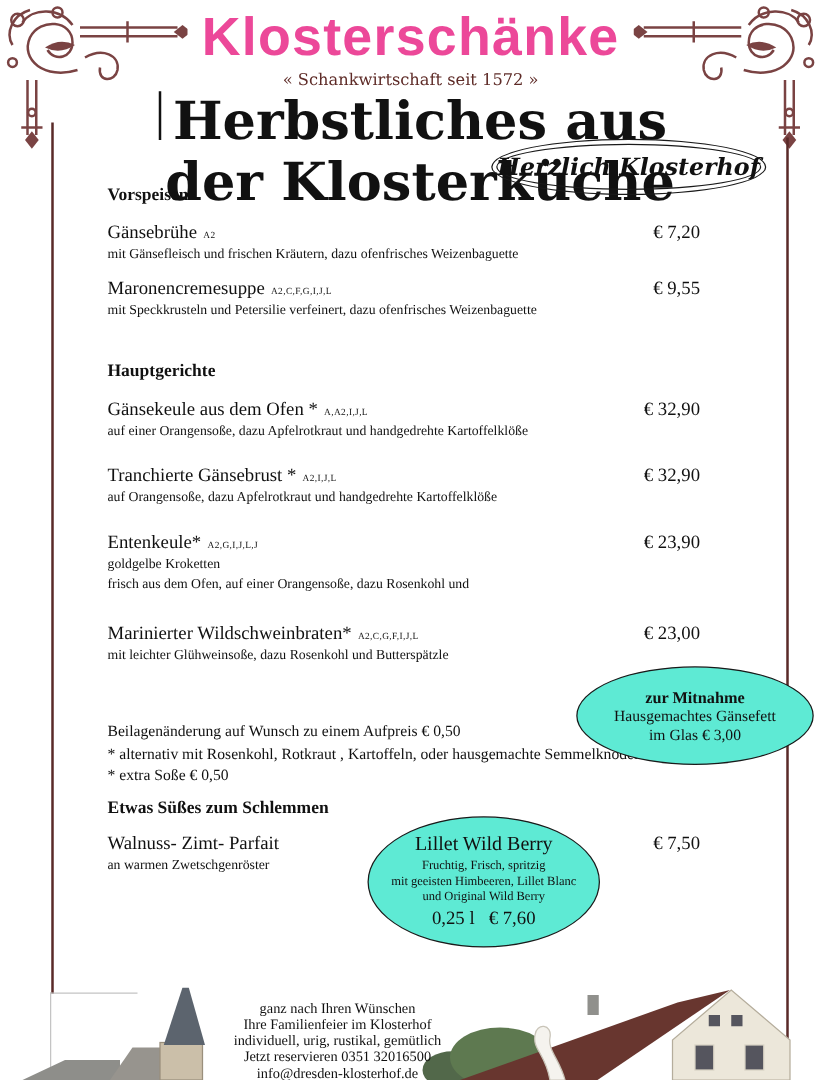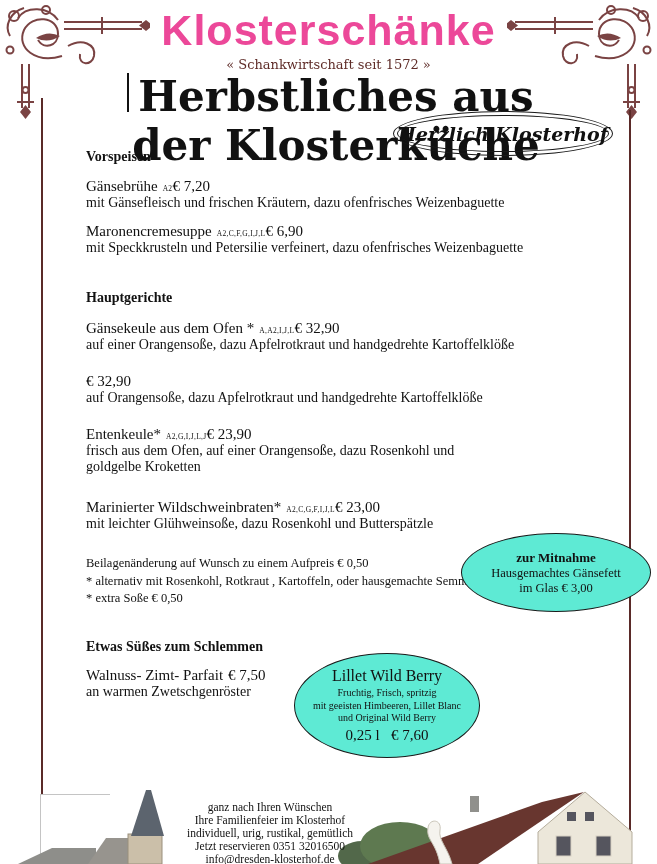--- a/index.html
+++ b/index.html
@@ -47,25 +47,25 @@
   }
   .welcome span{
     position:relative;z-index:1;
     font-family:"DejaVu Serif", serif;font-weight:bold;font-style:italic;
     font-size:19px;color:#111;
   }
   
   .menu{position:absolute;left:86px;top:142px;width:474px;height:580px;}
   .m-row{position:absolute;left:0;width:100%;}
   .sec-h{font-size:14px;font-weight:bold;}
-  .m-line{display:flex;justify-content:flex-start;align-items:baseline;}
+  .m-line{display:flex;justify-content:space-between;align-items:baseline;}
   .m-name{font-size:15px;}
   .m-al{font-size:7.5px;margin-left:5px;letter-spacing:0.3px;}
   .m-price{font-size:15px;}
-  .m-desc{font-size:14px;line-height:16px;}
+  .m-desc{font-size:11px;line-height:16px;}
   .notes div{font-size:12.5px;line-height:17.5px;}
   
   .oval{
     position:absolute;border:1.5px solid #1a1a1a;border-radius:50%;
     display:flex;flex-direction:column;align-items:center;justify-content:center;
     background:#5eead4;text-align:center;z-index:3;
   }
   .mitnahme{left:461px;top:533px;width:188px;height:77px;}
   .mitnahme .t{font-size:13px;font-weight:bold;}
   .mitnahme .s{font-size:12.5px;line-height:15px;}
@@ -153,60 +153,61 @@
     <div class="m-line">
       <span class="m-name"><span>Gänsebrühe</span><span class="m-al">A2</span></span>
       <span class="m-price">€ 7,20</span>
     </div>
     <div class="m-desc">mit Gänsefleisch und frischen Kräutern, dazu ofenfrisches Weizenbaguette</div>
   </div>
 
   <div class="m-row" style="top:81px">
     <div class="m-line">
       <span class="m-name"><span>Maronencremesuppe</span><span class="m-al">A2,C,F,G,I,J,L</span></span>
-      <span class="m-price">€ 6,90</span>
+      <span class="m-price">€ 9,55</span>
     </div>
     <div class="m-desc">mit Speckkrusteln und Petersilie verfeinert, dazu ofenfrisches Weizenbaguette</div>
   </div>
 
   <div class="m-row sec-h" style="top:148px">Hauptgerichte</div>
 
   <div class="m-row" style="top:178px">
     <div class="m-line">
       <span class="m-name"><span>Gänsekeule aus dem Ofen *</span><span class="m-al">A,A2,I,J,L</span></span>
       <span class="m-price">€ 32,90</span>
     </div>
     <div class="m-desc">auf einer Orangensoße, dazu Apfelrotkraut und handgedrehte Kartoffelklöße</div>
   </div>
 
   <div class="m-row" style="top:231px">
     <div class="m-line">
+      <span class="m-name"><span>Tranchierte Gänsebrust *</span><span class="m-al">A2,I,J,L</span></span>
       <span class="m-price">€ 32,90</span>
     </div>
     <div class="m-desc">auf Orangensoße, dazu Apfelrotkraut und handgedrehte Kartoffelklöße</div>
   </div>
 
   <div class="m-row" style="top:284px">
     <div class="m-line">
       <span class="m-name"><span>Entenkeule*</span><span class="m-al">A2,G,I,J,L,J</span></span>
       <span class="m-price">€ 23,90</span>
     </div>
+    <div class="m-desc">goldgelbe Kroketten</div>
     <div class="m-desc">frisch aus dem Ofen, auf einer Orangensoße, dazu Rosenkohl und</div>
-    <div class="m-desc">goldgelbe Kroketten</div>
   </div>
 
   <div class="m-row" style="top:357px">
     <div class="m-line">
       <span class="m-name"><span>Marinierter Wildschweinbraten*</span><span class="m-al">A2,C,G,F,I,J,L</span></span>
       <span class="m-price">€ 23,00</span>
     </div>
     <div class="m-desc">mit leichter Glühweinsoße, dazu Rosenkohl und Butterspätzle</div>
   </div>
 
-  <div class="m-row notes" style="top:413px">
+  <div class="m-row notes" style="top:435px">
     <div>Beilagenänderung auf Wunsch zu einem Aufpreis € 0,50</div>
     <div>* alternativ mit Rosenkohl, Rotkraut , Kartoffeln, oder hausgemachte Semmelknödeln</div>
     <div>* extra Soße € 0,50</div>
   </div>
 
   <div class="m-row sec-h" style="top:497px">Etwas Süßes zum Schlemmen</div>
 
   <div class="m-row" style="top:525px">
     <div class="m-line">
       <span class="m-name"><span>Walnuss- Zimt- Parfait</span><span class="m-al"></span></span>

